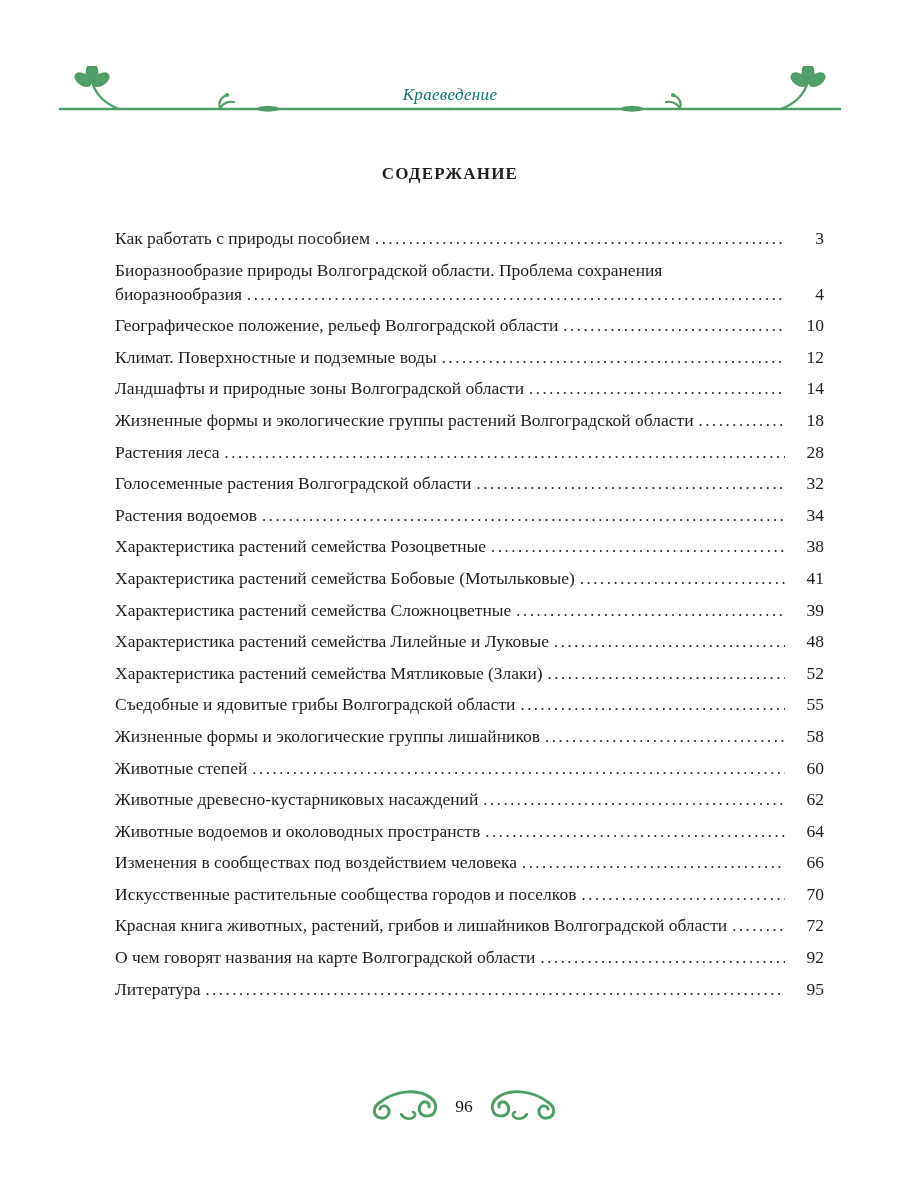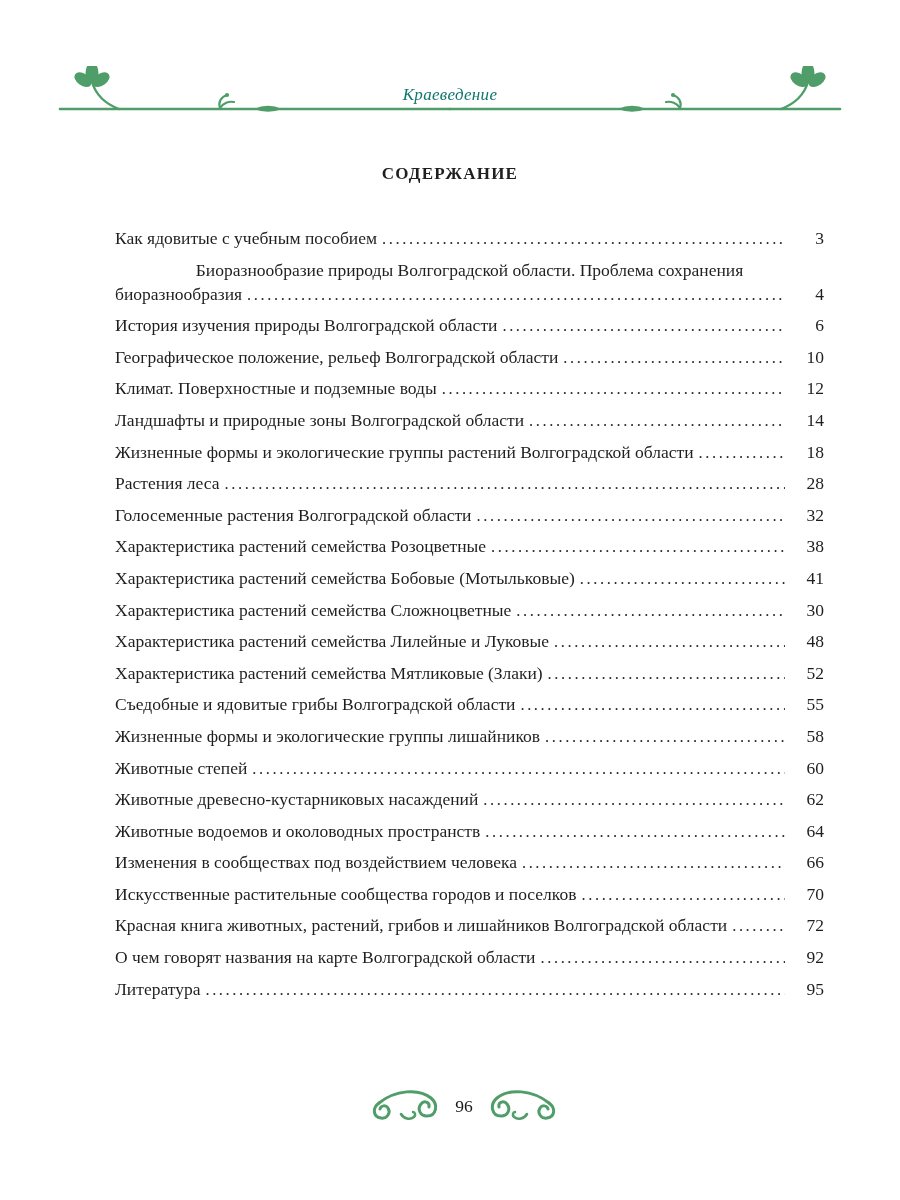--- a/index.html
+++ b/index.html
@@ -46,21 +46,21 @@
     position:absolute;
     top:226px;left:115px;right:76px;
     font-size:17.5px;
   }
   .toc-entry{margin-bottom:6.6px;}
   .toc-line{
     display:flex;
     align-items:baseline;
     line-height:24px;
   }
-  .toc-wrap-line{line-height:24px;text-align:center;}
+  .toc-wrap-line{line-height:24px;}
   .toc-text{white-space:nowrap;}
   .leader{
     flex:1;
     overflow:hidden;
     white-space:nowrap;
     margin:0 9px 0 5px;
     color:#2a2a2a;
   }
   .leader::after{
     content:"..................................................................................................................................................................................................................";
@@ -113,42 +113,35 @@
     <use href="#orn-left" transform="translate(900,0) scale(-1,1)"></use>
   </svg>
 
   <div class="running-title">Краеведение</div>
 
   <div class="toc-title">СОДЕРЖАНИЕ</div>
 
   <div class="toc-list">
       <div class="toc-entry">
         <div class="toc-line">
-            <span class="toc-text">Как ядовитые с учебным пособием</span>
+            <span class="toc-text">Как работать с природы пособием</span>
             <span class="leader"></span>
             <span class="toc-page">3</span>
           </div>
       </div>
       <div class="toc-entry">
         <div class="toc-wrap-line">Биоразнообразие природы Волгоградской области. Проблема сохранения</div>
         <div class="toc-line">
             <span class="toc-text">биоразнообразия</span>
             <span class="leader"></span>
             <span class="toc-page">4</span>
           </div>
       </div>
       <div class="toc-entry">
         <div class="toc-line">
-            <span class="toc-text">История изучения природы Волгоградской области</span>
-            <span class="leader"></span>
-            <span class="toc-page">6</span>
-          </div>
-      </div>
-      <div class="toc-entry">
-        <div class="toc-line">
             <span class="toc-text">Географическое положение, рельеф Волгоградской области</span>
             <span class="leader"></span>
             <span class="toc-page">10</span>
           </div>
       </div>
       <div class="toc-entry">
         <div class="toc-line">
             <span class="toc-text">Климат. Поверхностные и подземные воды</span>
             <span class="leader"></span>
             <span class="toc-page">12</span>
@@ -177,37 +170,44 @@
       </div>
       <div class="toc-entry">
         <div class="toc-line">
             <span class="toc-text">Голосеменные растения Волгоградской области</span>
             <span class="leader"></span>
             <span class="toc-page">32</span>
           </div>
       </div>
       <div class="toc-entry">
         <div class="toc-line">
+            <span class="toc-text">Растения водоемов</span>
+            <span class="leader"></span>
+            <span class="toc-page">34</span>
+          </div>
+      </div>
+      <div class="toc-entry">
+        <div class="toc-line">
             <span class="toc-text">Характеристика растений семейства Розоцветные</span>
             <span class="leader"></span>
             <span class="toc-page">38</span>
           </div>
       </div>
       <div class="toc-entry">
         <div class="toc-line">
             <span class="toc-text">Характеристика растений семейства Бобовые (Мотыльковые)</span>
             <span class="leader"></span>
             <span class="toc-page">41</span>
           </div>
       </div>
       <div class="toc-entry">
         <div class="toc-line">
             <span class="toc-text">Характеристика растений семейства Сложноцветные</span>
             <span class="leader"></span>
-            <span class="toc-page">30</span>
+            <span class="toc-page">39</span>
           </div>
       </div>
       <div class="toc-entry">
         <div class="toc-line">
             <span class="toc-text">Характеристика растений семейства Лилейные и Луковые</span>
             <span class="leader"></span>
             <span class="toc-page">48</span>
           </div>
       </div>
       <div class="toc-entry">

